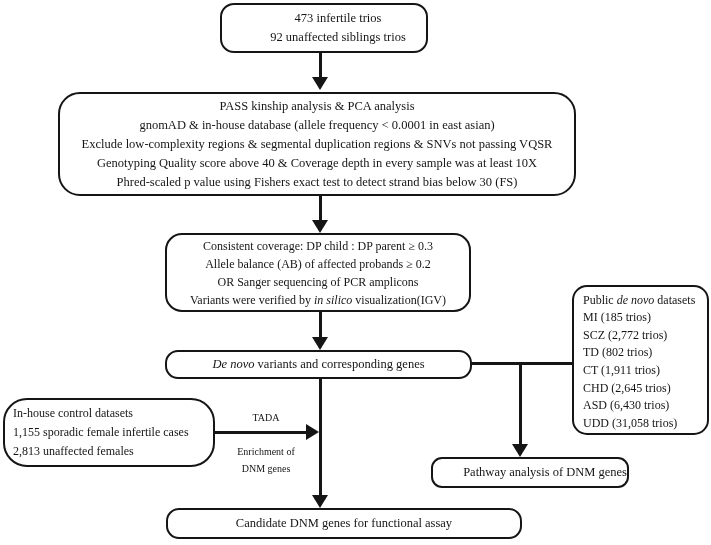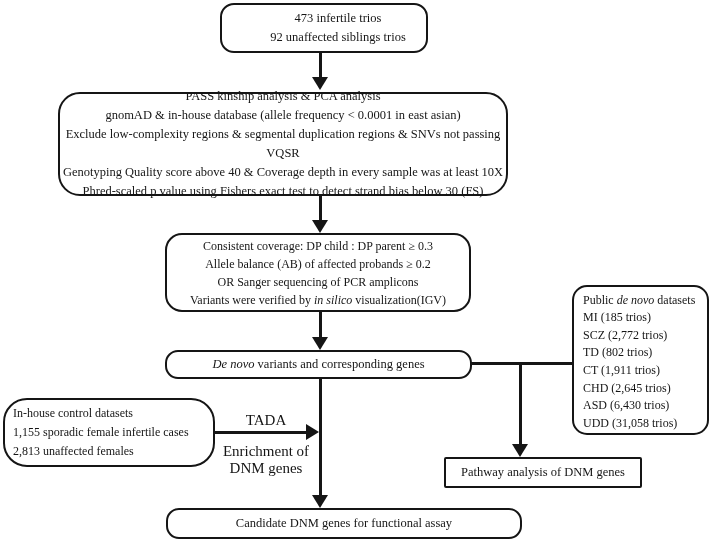--- a/index.html
+++ b/index.html
@@ -40,35 +40,35 @@
   }
   .arrowhead-right {
     position: absolute; width: 0; height: 0;
     border-top: 8px solid transparent;
     border-bottom: 8px solid transparent;
     border-left: 13px solid #151515;
   }
   .floatlabel {
     position: absolute;
     text-align: center;
-    font-size: 15px;
+    font-size: 10px;
     color: #151515;
   }
   .it { font-style: italic; }
   .line { display: block; }
 
   
   #cohort-box    { left: 220px; top: 3px;   width: 208px; height: 50px;  border-radius: 14px; padding-left: 28px; }
-  #qc-box        { left: 58px;  top: 92px;  width: 450px; height: 104px; border-radius: 22px; line-height: 19px; }
+  #qc-box        { left: 58px;  top: 92px;  width: 518px; height: 104px; border-radius: 22px; line-height: 19px; }
   #coverage-box  { left: 165px; top: 233px; width: 306px; height: 79px;  border-radius: 17px; line-height: 18px; font-size: 12px; }
   #denovo-box    { left: 165px; top: 350px; width: 307px; height: 29px;  border-radius: 13px; }
   #public-box    { left: 572px; top: 285px; width: 137px; height: 150px; border-radius: 15px; padding: 8px 3px 4px 9px; font-size: 12px; line-height: 17.6px; }
   #inhouse-box   { left: 3px;   top: 398px; width: 212px; height: 69px;  border-radius: 24px; padding-left: 8px; font-size: 12px; line-height: 19px; }
   #candidate-box { left: 166px; top: 508px; width: 356px; height: 31px;  border-radius: 13px; }
-  #pathway-box   { left: 444px; top: 457px; width: 198px; height: 31px;  border-radius: 2px; }
+  #pathway-box   { left: 431px; top: 457px; width: 198px; height: 31px;  border-radius: 11px; text-align: right; }
 
   
   #arrow1-line { left: 319px; top: 53px;  height: 25px; }
   #arrow1-head { left: 312px; top: 77px; }
   #arrow2-line { left: 319px; top: 196px; height: 25px; }
   #arrow2-head { left: 312px; top: 220px; }
   #arrow3-line { left: 319px; top: 311px; height: 27px; }
   #arrow3-head { left: 312px; top: 337px; }
   #arrow4-line { left: 319px; top: 378px; height: 118px; }
   #arrow4-head { left: 312px; top: 495px; }

